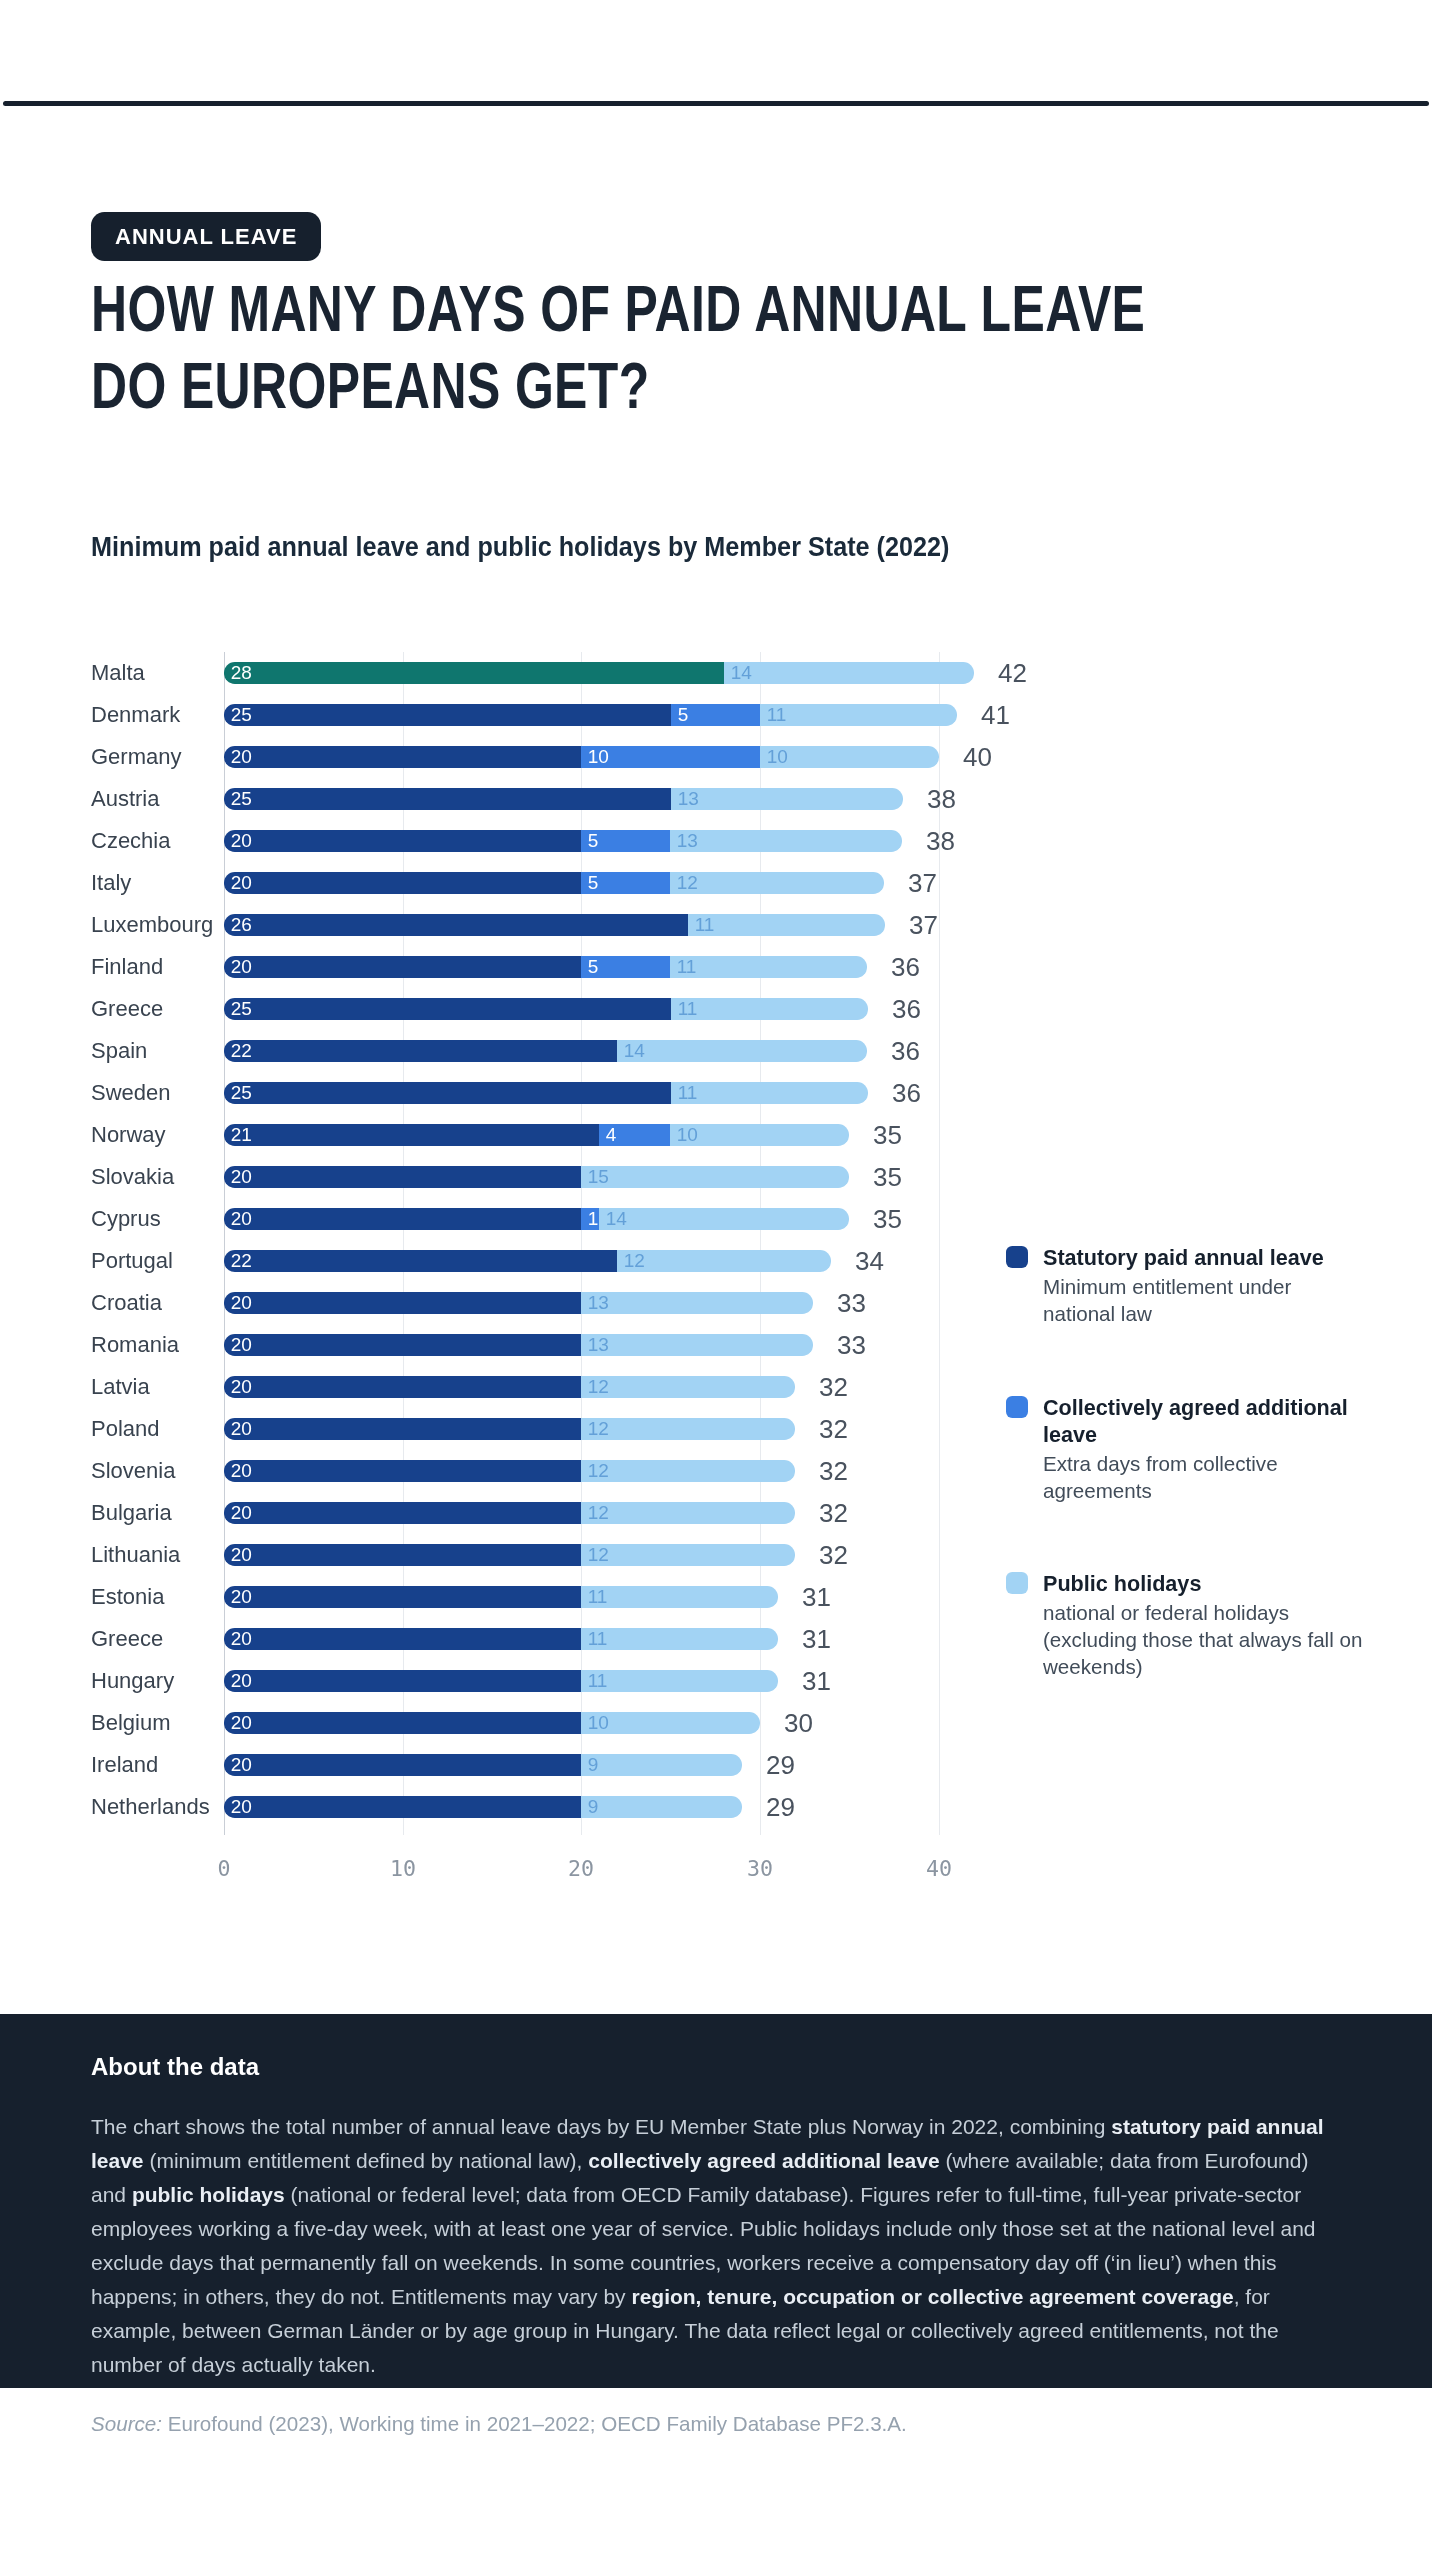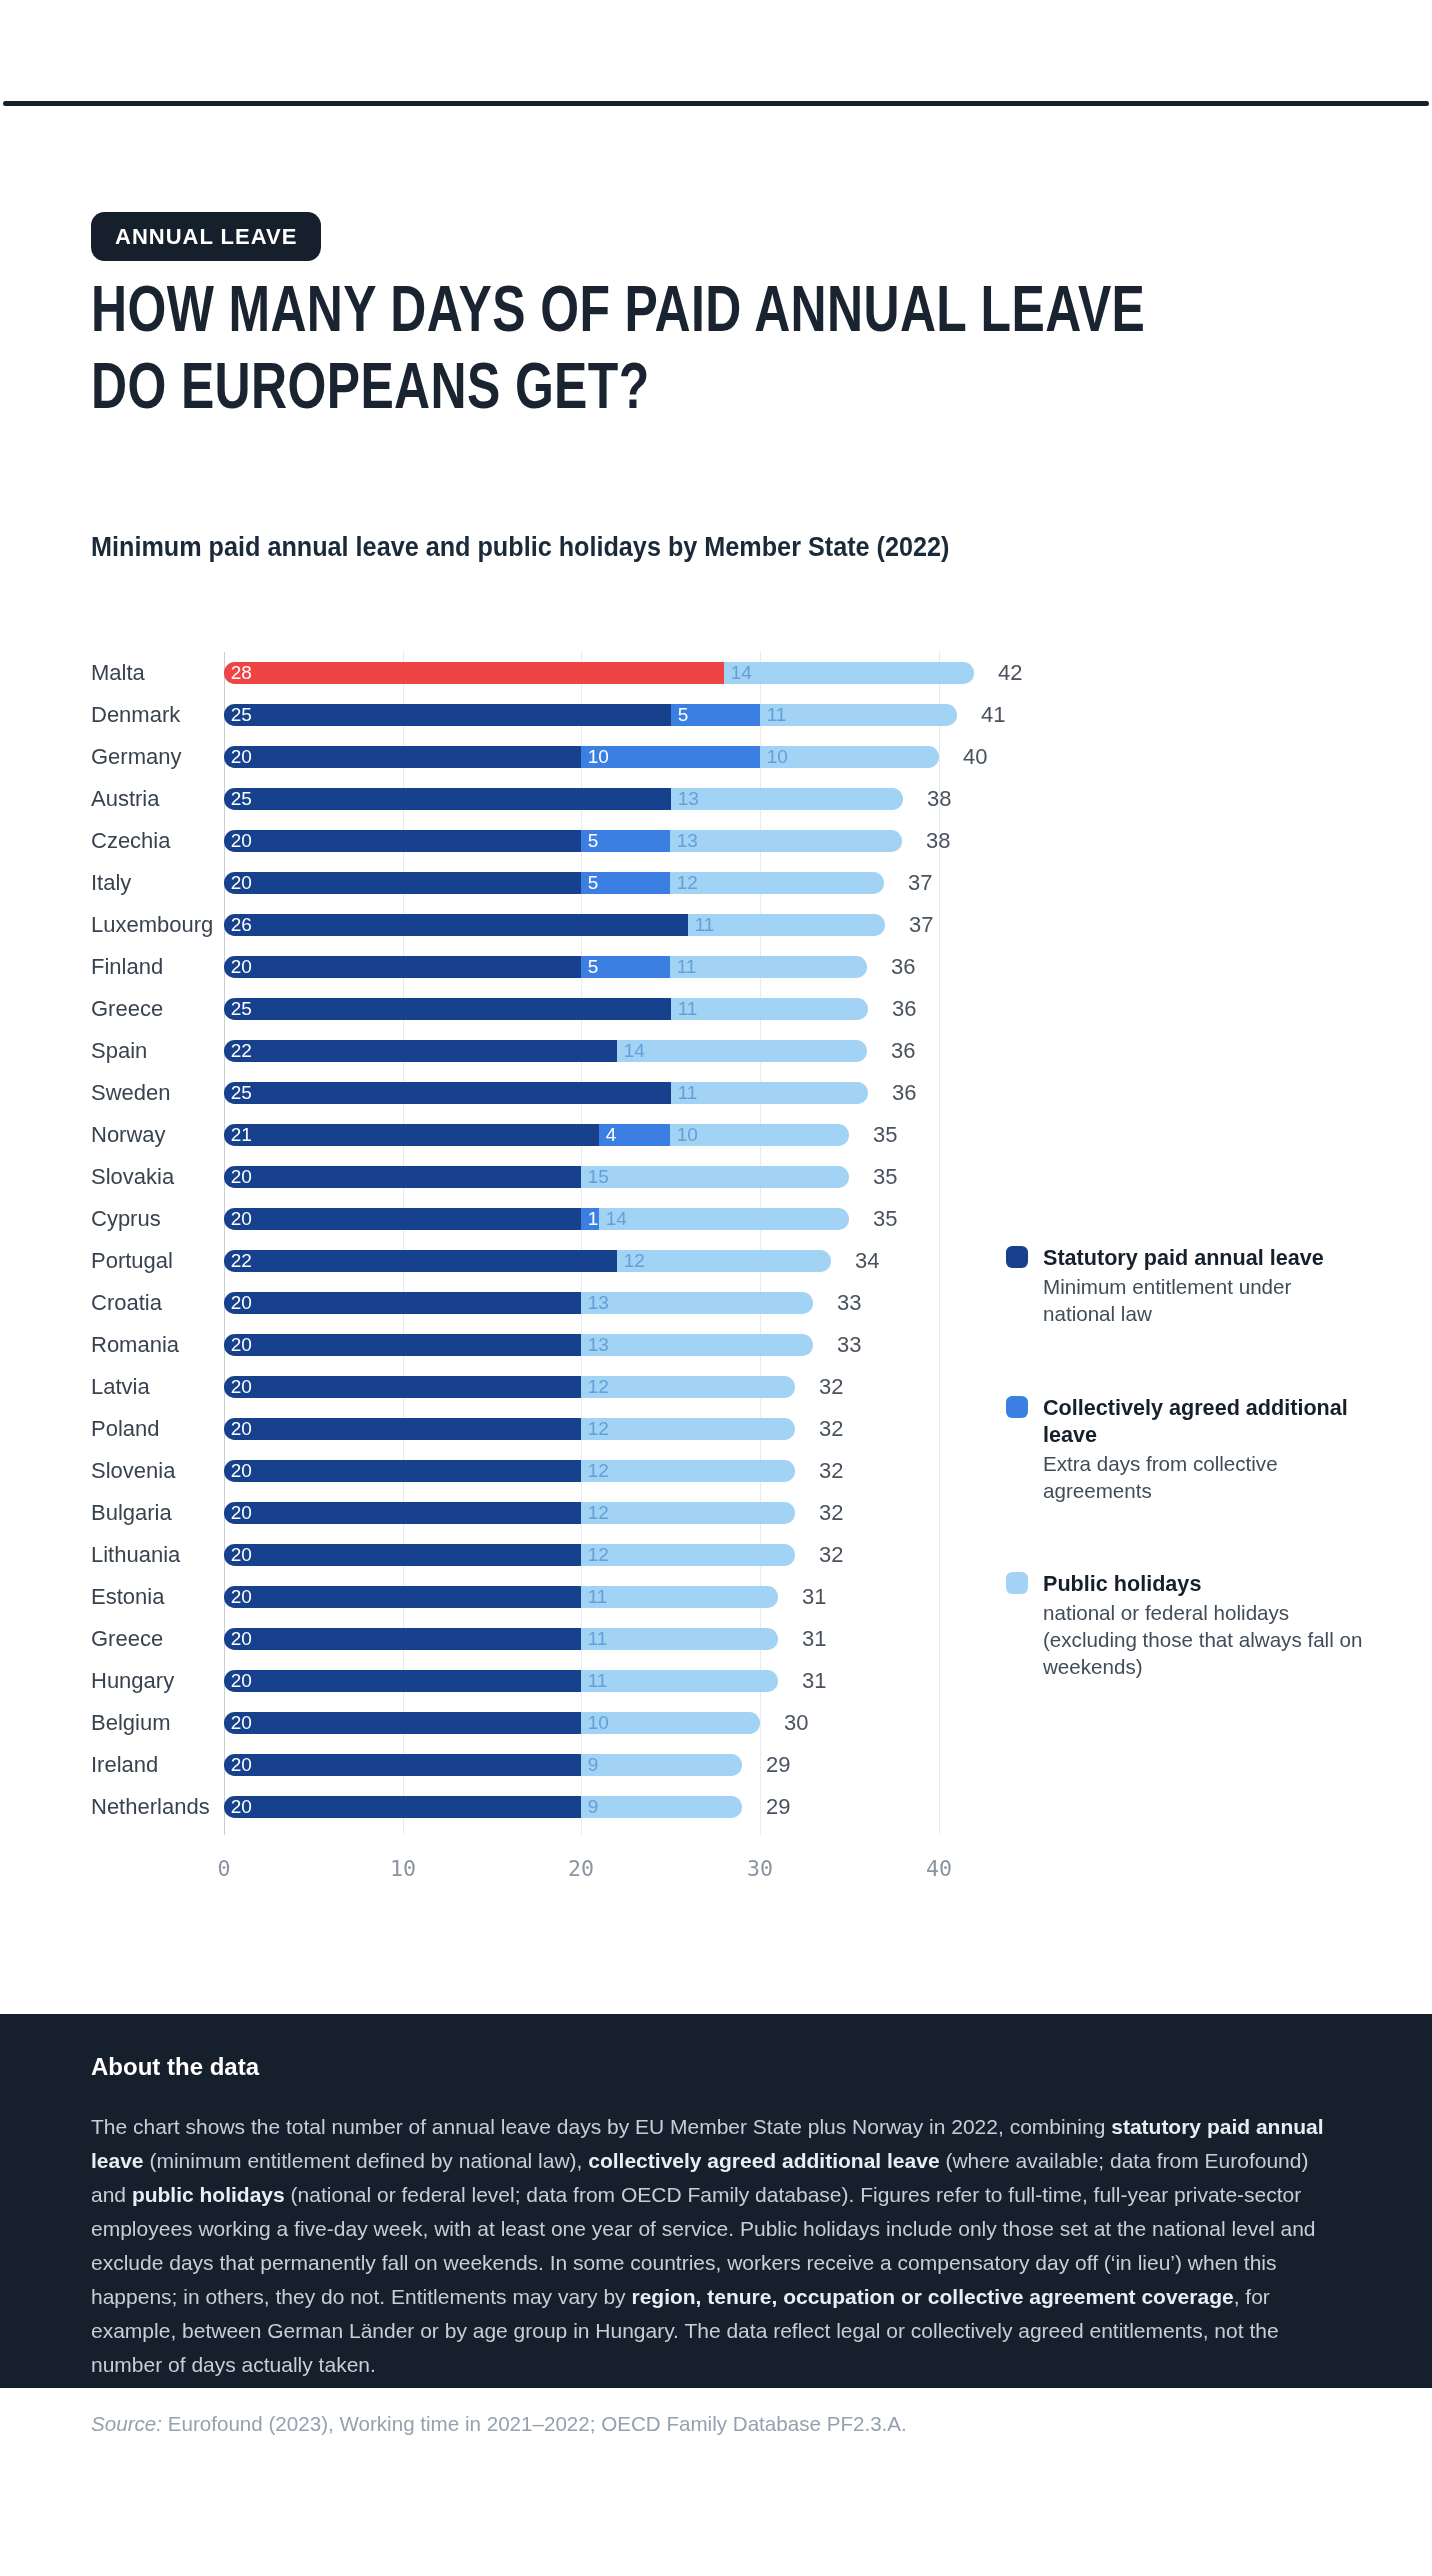--- a/index.html
+++ b/index.html
@@ -33,21 +33,21 @@
   .chart{position:absolute;top:652px;left:91px;width:1341px;height:1262px;}
   .grid{position:absolute;left:133px;top:0;width:715px;height:1183px;}
   .gridline{position:absolute;top:0;bottom:0;width:1px;background:var(--grid);}
   .gridline.zero{background:var(--grid0);}
   .rows{position:relative;}
   .row{height:42px;display:flex;align-items:center;position:relative;}
   .country{width:133px;flex:none;font-size:22px;color:var(--label);}
   .bar{height:21.6px;border-radius:10.8px;overflow:hidden;display:flex;flex:none;}
   .seg{display:flex;align-items:center;overflow:hidden;flex:none;height:100%;}
   .seg .val{font-size:19px;padding-left:6.7px;font-weight:400;}
-  .total{font-size:22px;color:var(--total);margin-left:24px;flex:none;}
+  .total{font-size:26px;color:var(--total);margin-left:24px;flex:none;}
   .axis{position:absolute;left:0;top:1183px;width:1341px;height:57px;}
   .tick{
     position:absolute;top:20.6px;transform:translateX(-50%);
     font-family:"DejaVu Sans Mono", monospace;font-size:21.6px;color:#8b95a1;
   }
   .legend-item{position:absolute;left:915px;width:361px;}
   .swatch{position:absolute;left:0;top:2.1px;width:21.6px;height:21.6px;border-radius:6.2px;}
   .legend-text{margin-left:37px;}
   .legend-title{font-weight:700;font-size:21.6px;line-height:27px;color:#16202d;}
   .legend-desc{font-size:20.6px;line-height:27px;color:#414c59;margin-top:2.1px;}
@@ -81,21 +81,21 @@
         <div class="gridline zero" style="left: 0px;"></div>
         <div class="gridline" style="left: 179px;"></div>
         <div class="gridline" style="left: 357px;"></div>
         <div class="gridline" style="left: 536px;"></div>
         <div class="gridline" style="left: 715px;"></div>
       </div>
     <div class="rows" id="rows">
         <div class="row">
           <div class="country">Malta</div>
           <div class="bar">
-            <div class="seg seg-statutory" style="width: 500px; background: #ef4444;">
+            <div class="seg seg-statutory" style="width: 500px; background: #0f766e;">
               <span class="val" style="color: rgb(255, 255, 255);">28</span>
             </div>
             <div class="seg seg-public" style="width: 250px; background: rgb(162, 211, 244);">
               <span class="val" style="color: rgb(99, 160, 216);">14</span>
             </div>
           </div>
           <span class="total">42</span>
         </div>
         <div class="row">
           <div class="country">Denmark</div>

